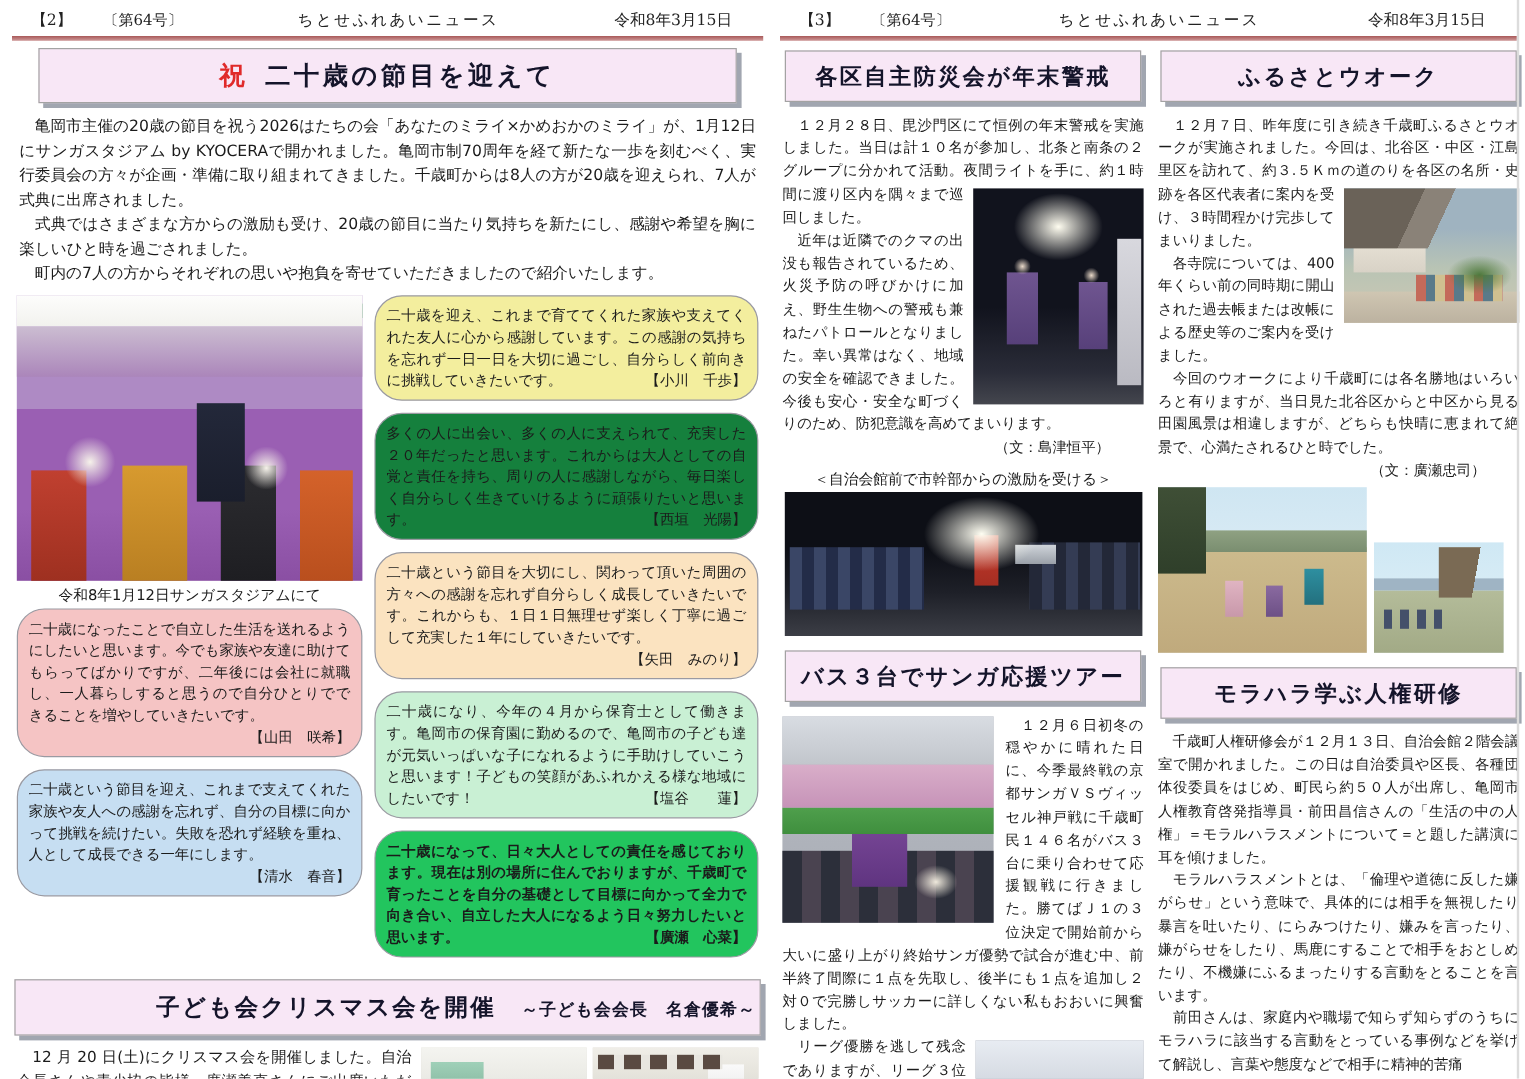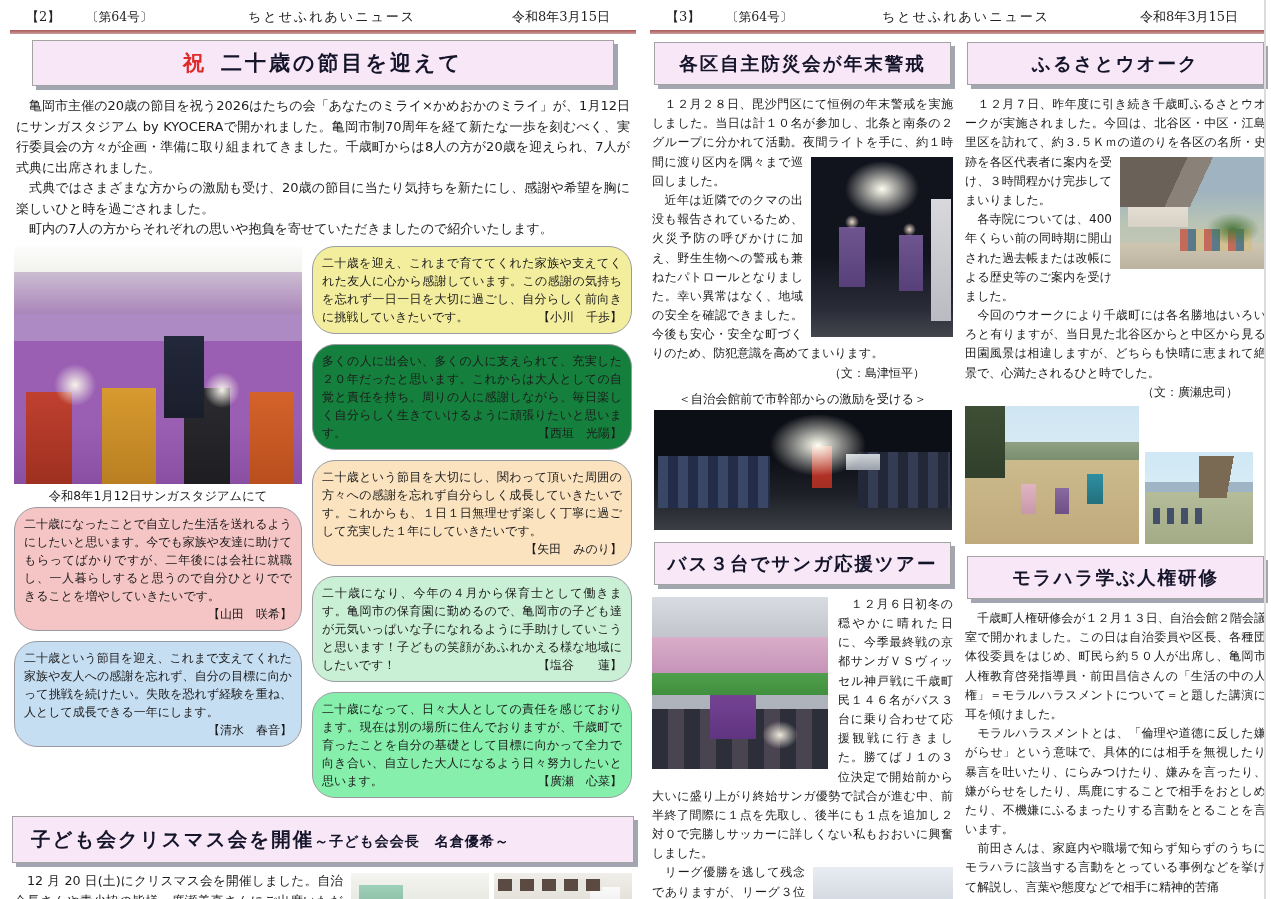--- a/index.html
+++ b/index.html
@@ -145,22 +145,22 @@
     background-image:
       repeating-linear-gradient(90deg,#5a4a42 0 14px,#e8e6e0 14px 22px),
       linear-gradient(#fafafa,#ececec),
       linear-gradient(#f0eee8,#e2e0d8),
       repeating-linear-gradient(90deg,#3a3a44 0 11px,#6a5a4a 11px 20px,#8a8a92 20px 30px),
       linear-gradient(#a43040,#8e2834),
       linear-gradient(#dcdad2,#d0cec6);
     background-size:104px 12px,30px 22px,138px 30px,138px 32px,138px 44px,138px 102px;
     background-position:4px 6px,96px 14px,0 0,0 42px,0 58px,0 0;}
 
-  .xmas-titlebox{margin:8px 2px 8px 2px;display:flex;align-items:baseline;justify-content:flex-start;
-    padding:9px 18px;}
+  .xmas-titlebox{margin:8px 2px 8px 2px;display:flex;align-items:baseline;justify-content:flex-end;
+    padding:9px 3px;gap:21px;}
   .xmas-title{font-size:19.5px;font-weight:bold;letter-spacing:2px;}
   .xmas-sub{font-size:14px;font-weight:600;letter-spacing:1px;}
   .xmas-flex{display:flex;gap:8px;margin:2px 4px 0 4px;}
   .xmas-txt{flex:1;font-size:12.7px;line-height:1.62;text-align:justify;}
   .xmas-photos{display:flex;gap:5px;align-items:flex-start;padding-top:2px;}
 
   .rcols{display:flex;gap:12px;margin:0 2px;}
   .rcol{width:301px;flex:none;}
   .clearfix::after{content:"";display:block;clear:both;}
 </style>
@@ -209,21 +209,21 @@
         <span class="qname">【西垣　光陽】</span>
       </div>
       <div class="quote" style="background-color: rgb(251, 227, 192);">
         <span>二十歳という節目を大切にし、関わって頂いた周囲の方々への感謝を忘れず自分らしく成長していきたいです。これからも、１日１日無理せず楽しく丁寧に過ごして充実した１年にしていきたいです。</span>
         <span class="qname">【矢田　みのり】</span>
       </div>
       <div class="quote" style="background-color: rgb(201, 240, 212);">
         <span>二十歳になり、今年の４月から保育士として働きます。亀岡市の保育園に勤めるので、亀岡市の子ども達が元気いっぱいな子になれるように手助けしていこうと思います！子どもの笑顔があふれかえる様な地域にしたいです！</span>
         <span class="qname">【塩谷　　蓮】</span>
       </div>
-      <div class="quote" style="background-color: #86efac;">
+      <div class="quote" style="background-color: #22c55e; font-weight: bold;">
         <span>二十歳になって、日々大人としての責任を感じております。現在は別の場所に住んでおりますが、千歳町で育ったことを自分の基礎として目標に向かって全力で向き合い、自立した大人になるよう日々努力したいと思います。</span>
         <span class="qname">【廣瀬　心菜】</span>
       </div>
     </div>
   </div>
 
   <div class="titlebox xmas-titlebox">
     <span class="xmas-title">子ども会クリスマス会を開催</span>
     <span class="xmas-sub">～子ども会会長　名倉優希～</span>
   </div>

